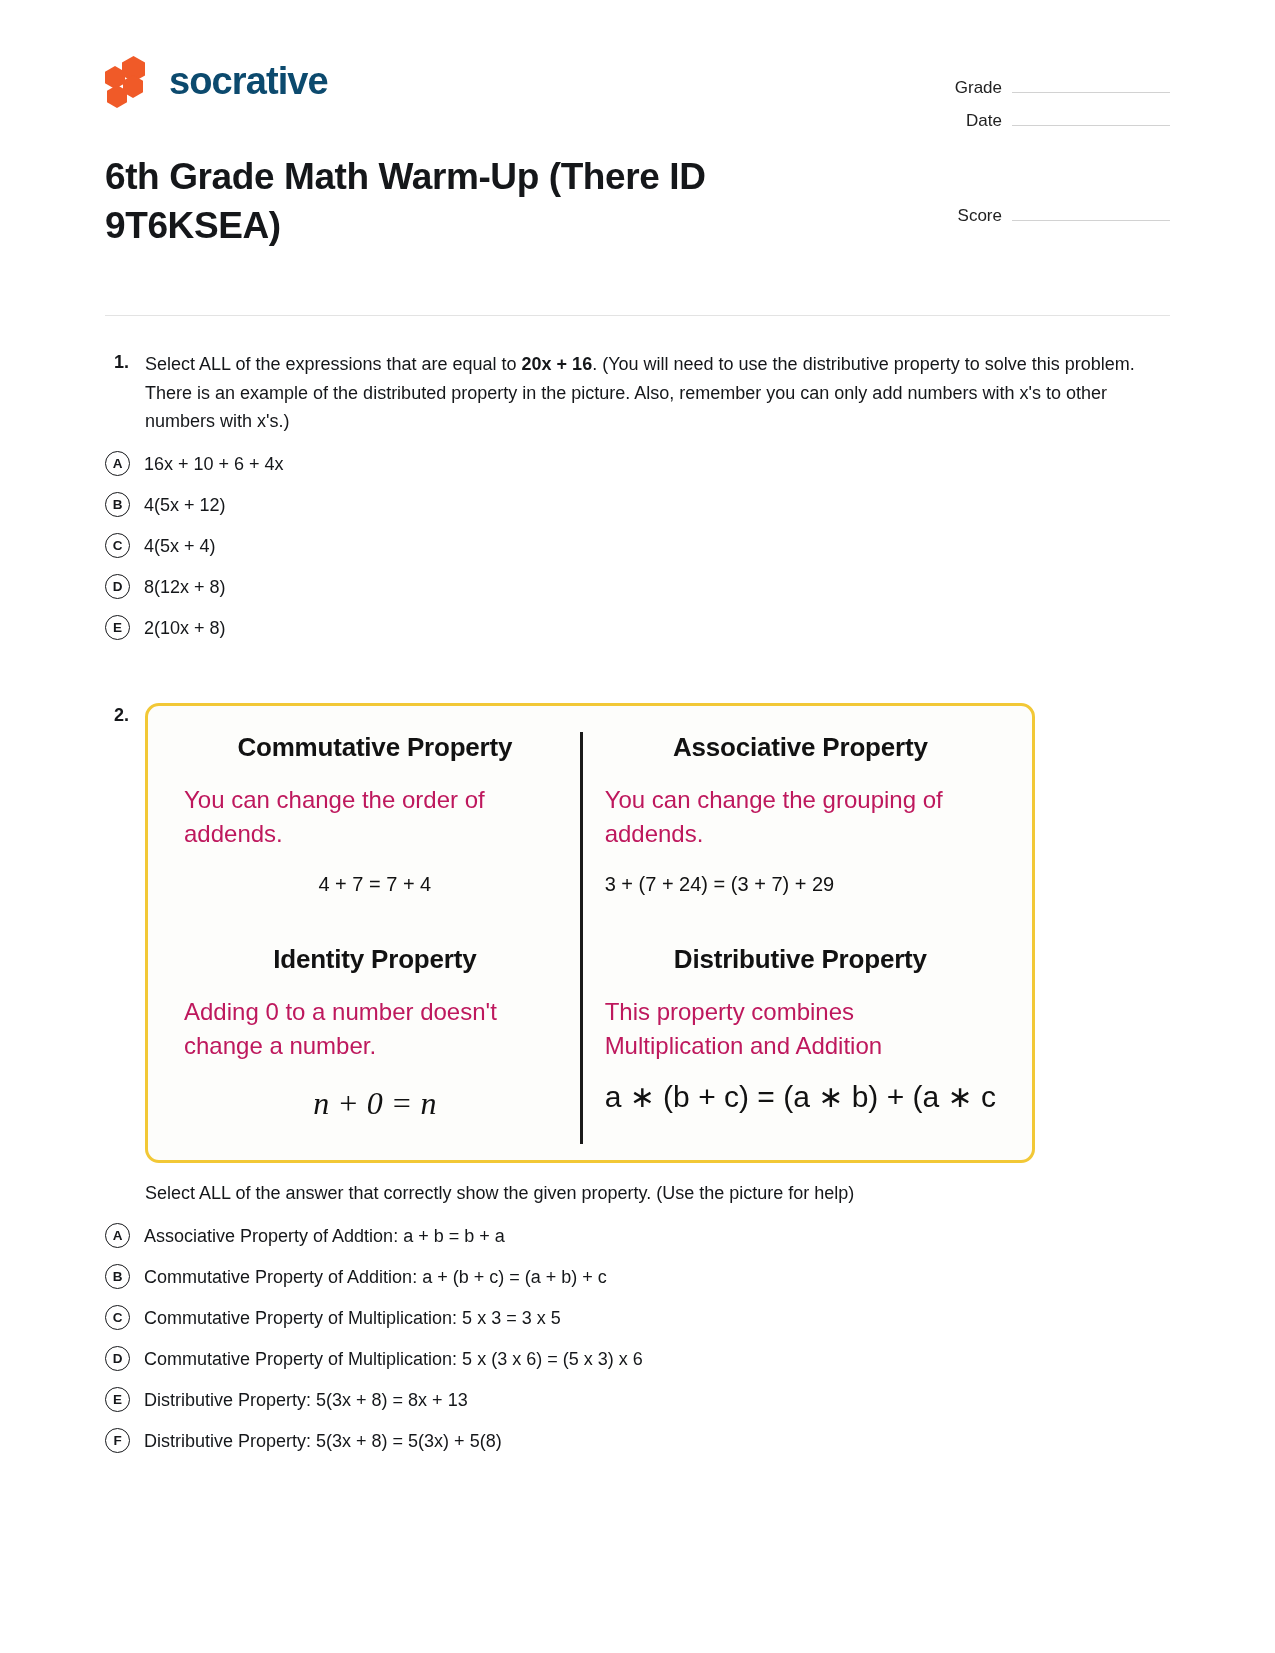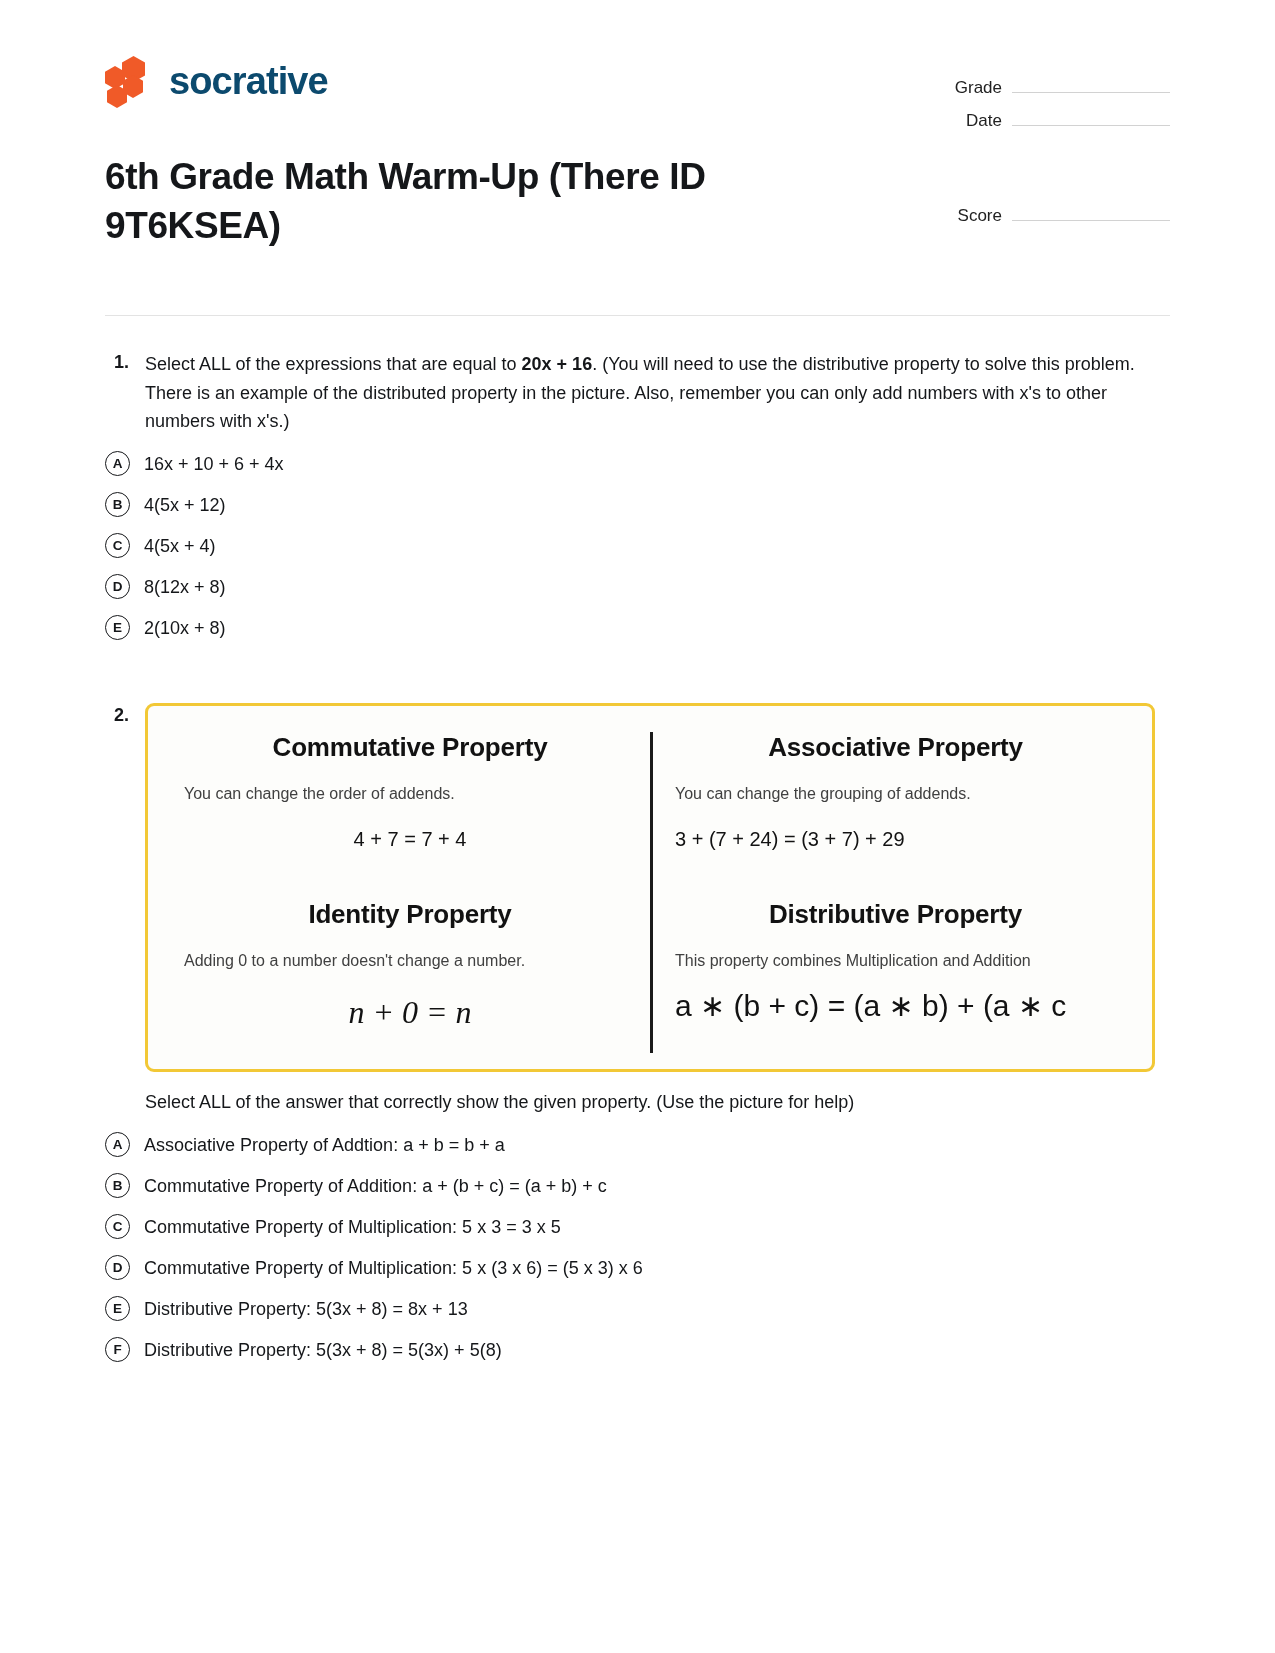--- a/index.html
+++ b/index.html
@@ -130,23 +130,23 @@
     padding-top: 1px;
   }
 
   #q1 { margin-top: 34px; }
   #q1 .options { margin-left: -40px; }
   #q2 { margin-top: 62px; }
   #q2 .options { margin-left: -40px; }
 
   
   .prop-card {
-    width: 1010px;
+    width: 890px;
     border: 3px solid #F2C836;
-    border-radius: 9px;
+    border-radius: 14px;
     background: #fdfdfb;
     padding: 26px 22px 16px 22px;
     position: relative;
     margin-bottom: 16px;
   }
   .prop-grid {
     display: grid;
     grid-template-columns: 1fr 1fr;
   }
   .prop-cell {
@@ -157,23 +157,23 @@
   .prop-cell.row2 { padding-top: 26px; }
   .prop-title {
     font-size: 26px;
     font-weight: 700;
     text-align: center;
     color: #121212;
     margin-bottom: 20px;
     letter-spacing: -0.2px;
   }
   .prop-desc {
-    font-size: 16px;
+    font-size: 24px;
     line-height: 1.42;
-    color: #404040;
+    color: #be185d;
     margin-top: 11px;
   }
   .prop-eq {
     font-size: 20px;
     text-align: center;
     margin-top: 22px;
     color: #121212;
   }
   .prop-eq.italic-serif {
     font-family: "Liberation Serif", serif;

